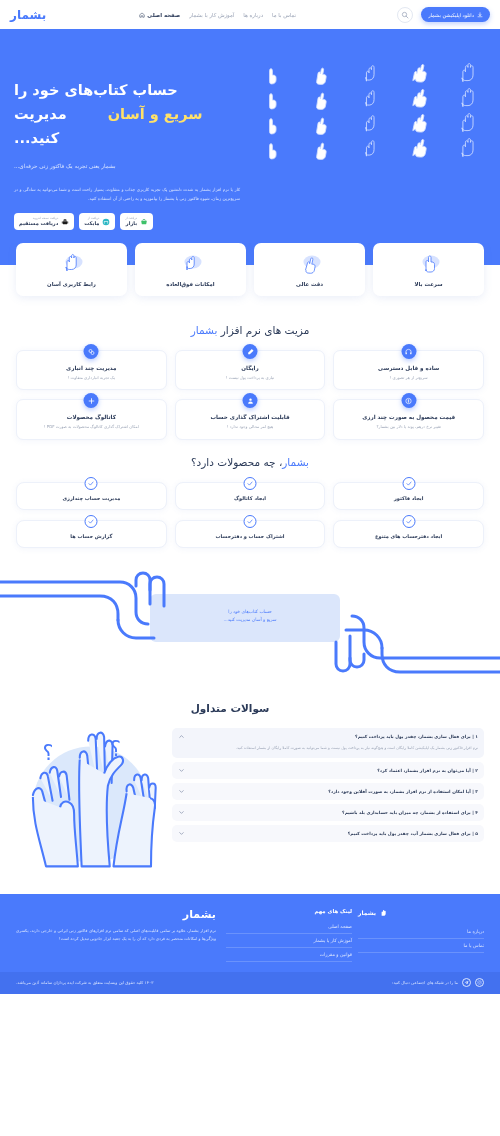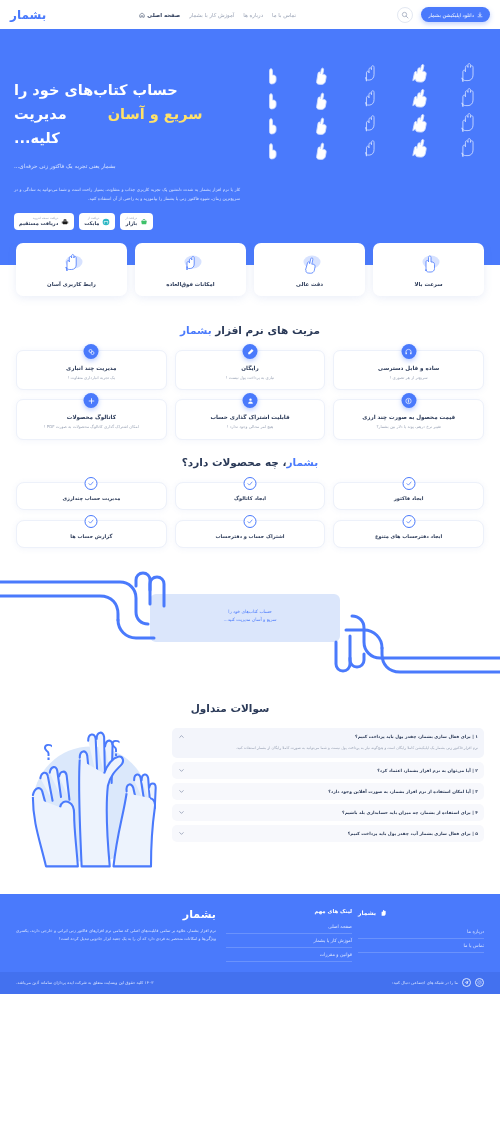--- a/index.html
+++ b/index.html
@@ -168,21 +168,21 @@
   .topcard-label {
     font-size: 5.4px;
     color: #2b3a58;
     font-weight: bold;
   }
 
   
   .sec-title {
     text-align: center;
     font-size: 10.5px;
-    font-weight: bold;
+    font-weight: normal;
     color: #2b3a58;
     margin: 16px 0 14px;
   }
   .sec-title .blue { color: #4a7afc; }
 
   
   .adv-grid {
     display: grid;
     grid-template-columns: repeat(3, 1fr);
     gap: 9px 8px;
@@ -422,21 +422,21 @@
   <div class="logo">بشمار</div>
 </div>
 <div class="nav-bottom-line"></div>
 
 <div class="hero">
   <div class="hero-text">
     <div class="hero-h1">
       <div>حساب کتاب‌های خود را</div>
       <div>
         <span class="em">سریع و آسان</span>
-        <span>مدیریت کلیه...</span>
+        <span>مدیریت کنید...</span>
       </div>
     </div>
     <div class="hero-sub">بشمار یعنی تجربه یک فاکتور زنی حرفه‌ای...</div>
     <div class="hero-p">کار با نرم افزار بشمار به شدت دلنشین یک تجربه کاربری جذاب و متفاوت، بسیار راحت است و شما می‌توانید به سادگی و در سریع‌ترین زمان، شیوه فاکتور زنی با بشمار را بیاموزید و به راحتی از آن استفاده کنید.</div>
     <div class="stores">
       <div class="store">
         <svg class="store-ico" viewBox="0 0 24 24">
           <path d="M6 10h12v8a1 1 0 01-1 1H7a1 1 0 01-1-1z" fill="#1b1b1b"></path>
           <rect x="2.5" y="10" width="2.6" height="7" rx="1.3" fill="#1b1b1b"></rect>
           <rect x="18.9" y="10" width="2.6" height="7" rx="1.3" fill="#1b1b1b"></rect>

